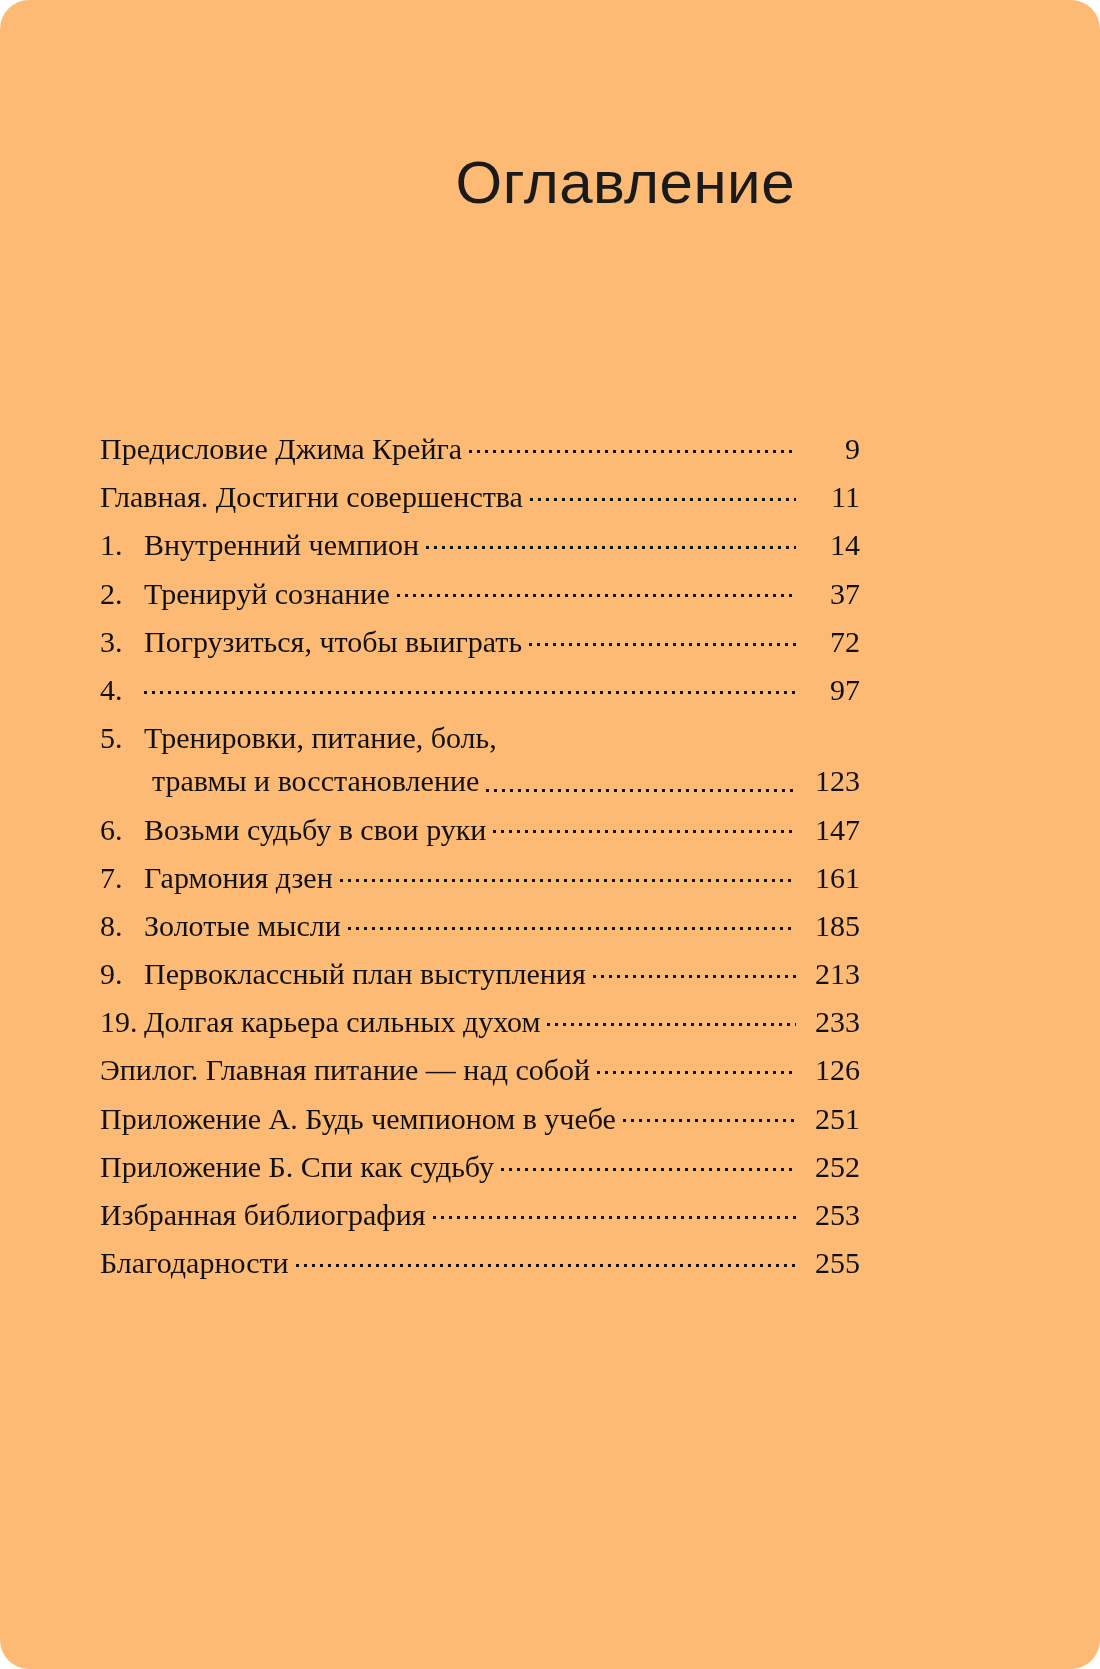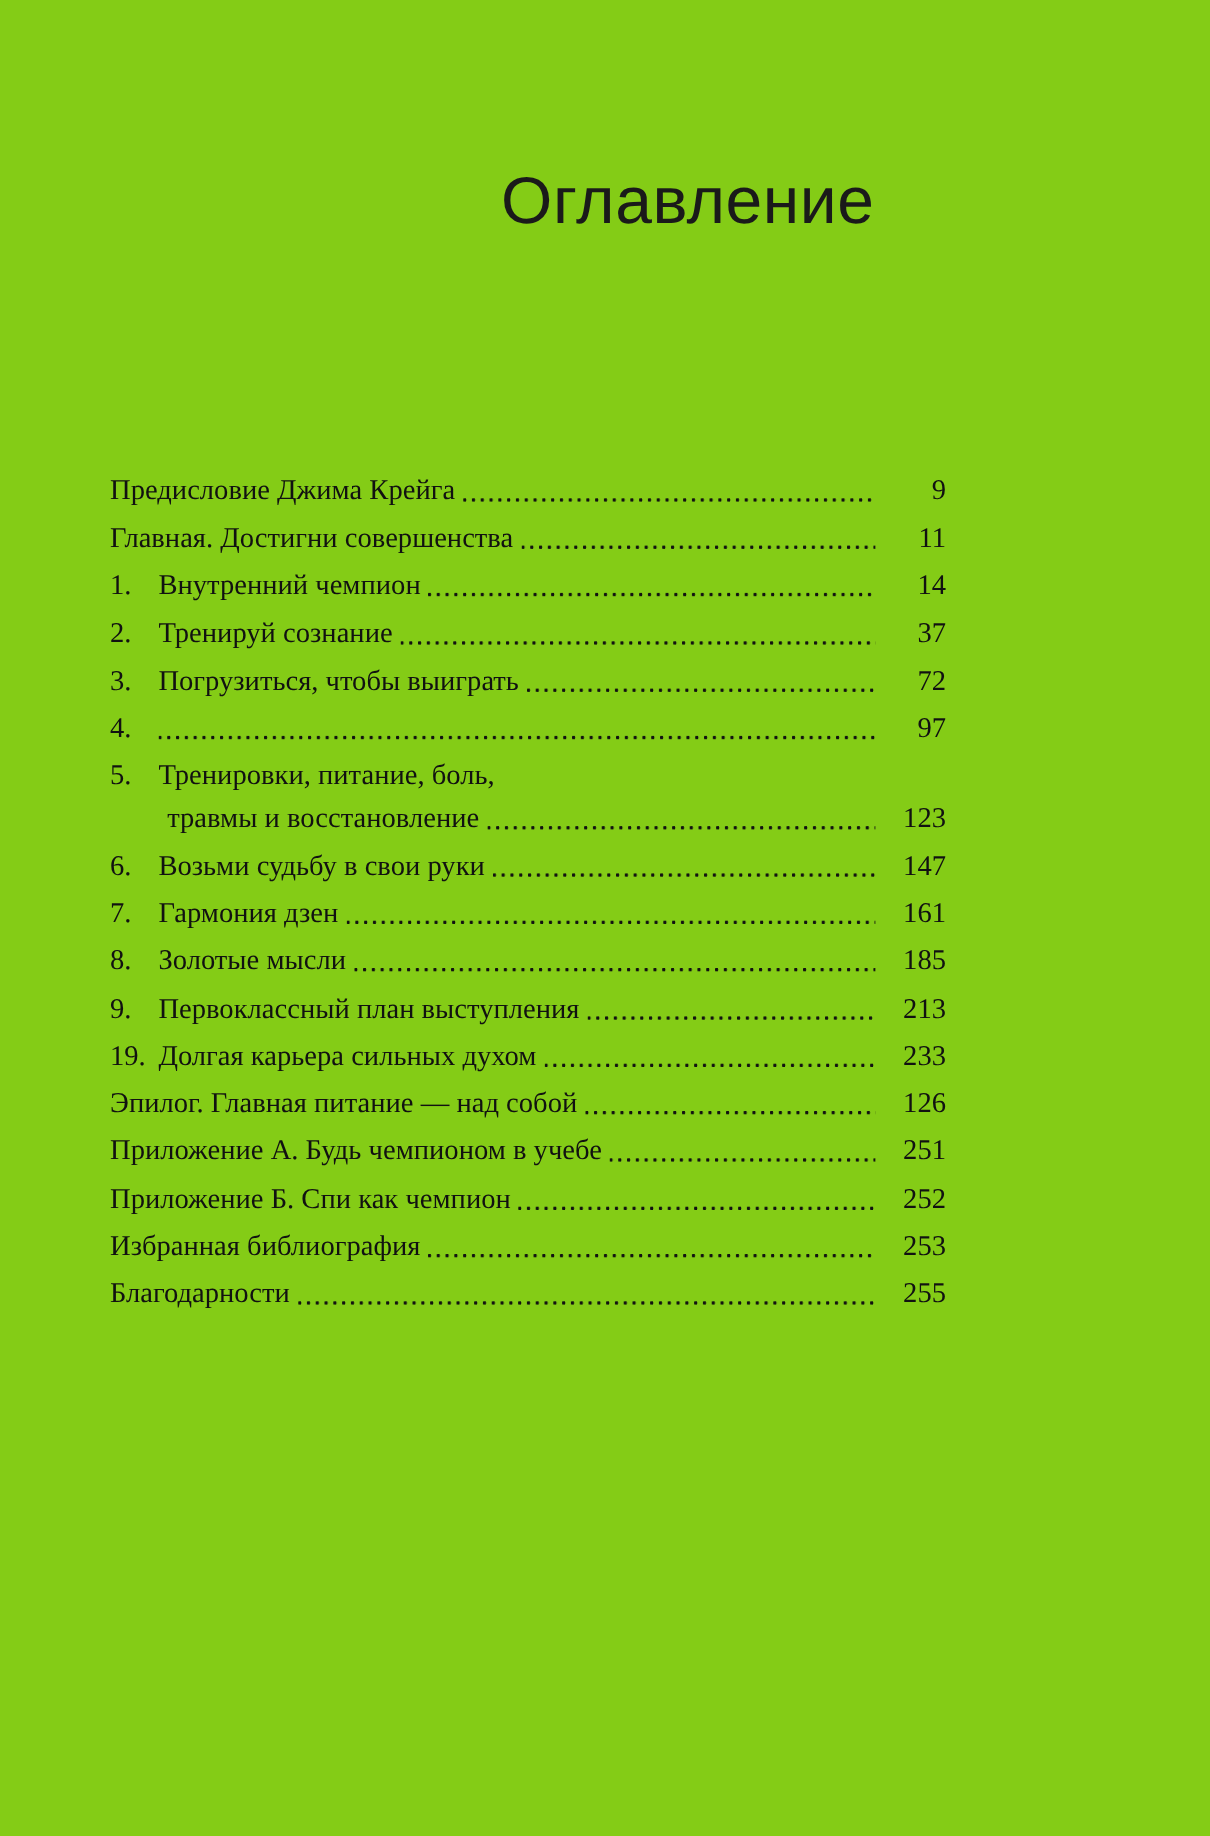--- a/index.html
+++ b/index.html
@@ -4,23 +4,24 @@
 <style>
   html, body {
     margin: 0;
     padding: 0;
     background: #ffffff;
   }
   .page {
     position: relative;
     width: 1100px;
     height: 1669px;
-    background: #84cc16;
+    background: #fdba74;
     overflow: hidden;
     box-sizing: border-box;
+    border-radius: 29px;
   }
   .page-title {
     position: absolute;
     left: 0;
     top: 150px;
     width: 795px;
     text-align: right;
     font-family: "Liberation Sans", sans-serif;
     font-size: 60px;
     font-weight: 400;
@@ -30,23 +31,23 @@
     white-space: nowrap;
   }
   .toc {
     position: absolute;
     left: 100px;
     top: 430px;
     width: 760px;
   }
   .toc-entry {
     display: flex;
-    align-items: flex-end;
+    align-items: flex-start;
     font-family: "Liberation Serif", "DejaVu Serif", serif;
-    font-size: 26px;
+    font-size: 30px;
     color: #111111;
     margin-bottom: 11px;
     line-height: 1.24;
   }
   .entry-num {
     flex: 0 0 auto;
     min-width: 44px;
     text-align: left;
     white-space: nowrap;
     font-family: "Liberation Serif", "DejaVu Serif", serif;
@@ -193,21 +194,21 @@
         <span class="entry-page">126</span>
       </div>
       <div class="toc-entry">
         <span class="entry-num no-num"></span>
         <span class="entry-label">Приложение А.  Будь чемпионом в учебе</span>
         <span class="leader"></span>
         <span class="entry-page">251</span>
       </div>
       <div class="toc-entry">
         <span class="entry-num no-num"></span>
-        <span class="entry-label">Приложение Б.  Спи как чемпион</span>
+        <span class="entry-label">Приложение Б.  Спи как судьбу</span>
         <span class="leader"></span>
         <span class="entry-page">252</span>
       </div>
       <div class="toc-entry">
         <span class="entry-num no-num"></span>
         <span class="entry-label">Избранная библиография</span>
         <span class="leader"></span>
         <span class="entry-page">253</span>
       </div>
       <div class="toc-entry">

